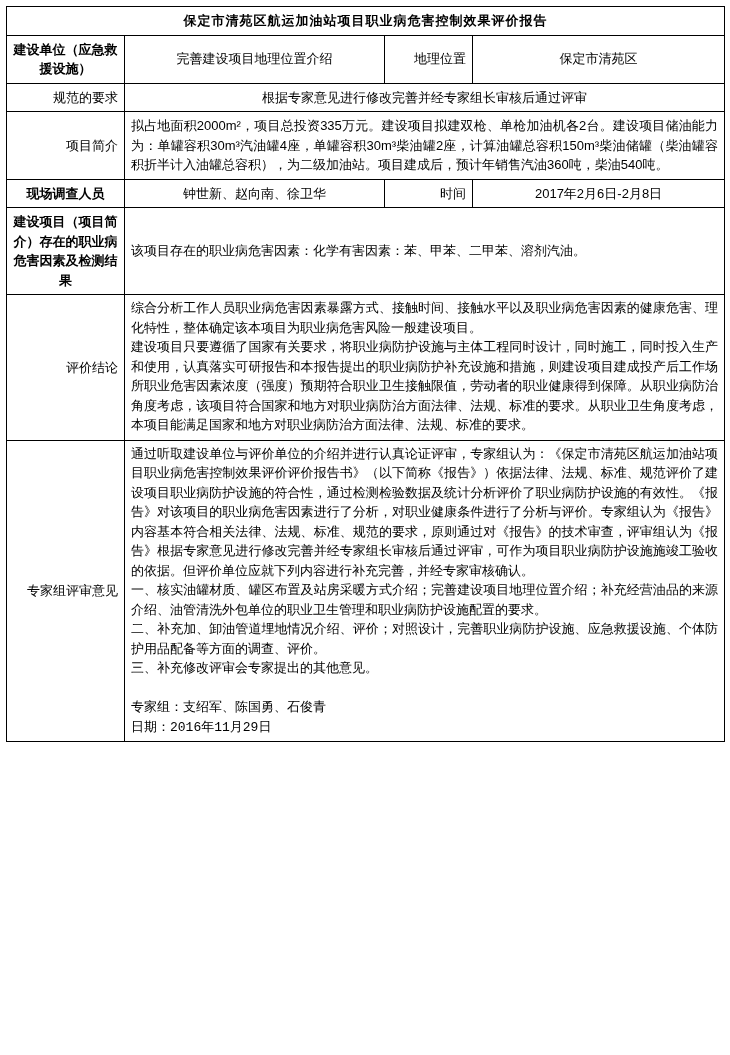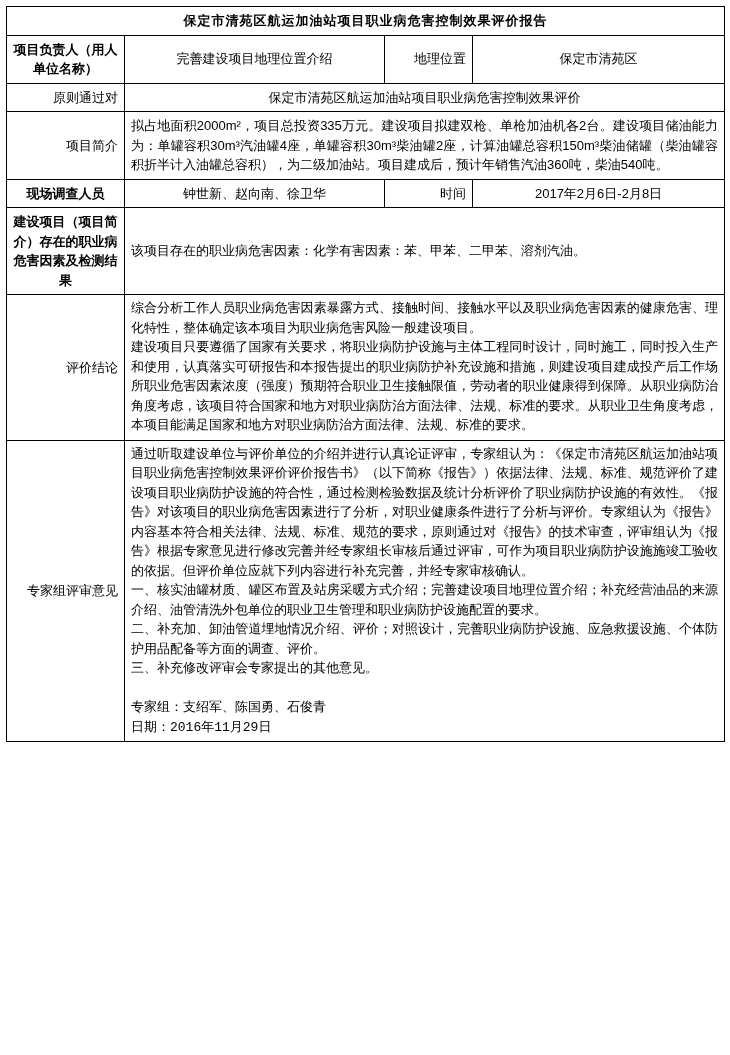--- a/index.html
+++ b/index.html
@@ -79,29 +79,29 @@
       <col style="width:88px">
       <col style="width:252px">
     </colgroup>
 
     <tbody>
         <tr>
       <td colspan="5" class="title-cell">保定市清苑区航运加油站项目职业病危害控制效果评价报告</td>
     </tr>
 
     <tr>
-      <td class="lbl-sm">项目负责人（用人单位名称）</td>
+      <td class="lbl-sm">建设单位（应急救援设施）</td>
       <td colspan="2" class="ctr">完善建设项目地理位置介绍</td>
       <td class="lbl">地理位置</td>
       <td class="ctr">保定市清苑区</td>
     </tr>
 
     <tr>
-      <td class="lbl">原则通过对</td>
-      <td colspan="4" class="ctr">保定市清苑区航运加油站项目职业病危害控制效果评价</td>
+      <td class="lbl">规范的要求</td>
+      <td colspan="4" class="ctr">根据专家意见进行修改完善并经专家组长审核后通过评审</td>
     </tr>
 
     <tr>
       <td class="lbl">项目简介</td>
       <td colspan="4" class="just pad-body">拟占地面积2000m²，项目总投资335万元。建设项目拟建双枪、单枪加油机各2台。建设项目储油能力为：单罐容积30m³汽油罐4座，单罐容积30m³柴油罐2座，计算油罐总容积150m³柴油储罐（柴油罐容积折半计入油罐总容积），为二级加油站。项目建成后，预计年销售汽油360吨，柴油540吨。</td>
     </tr>
 
 
     <tr>
       <td class="lbl-sm">现场调查人员</td>

